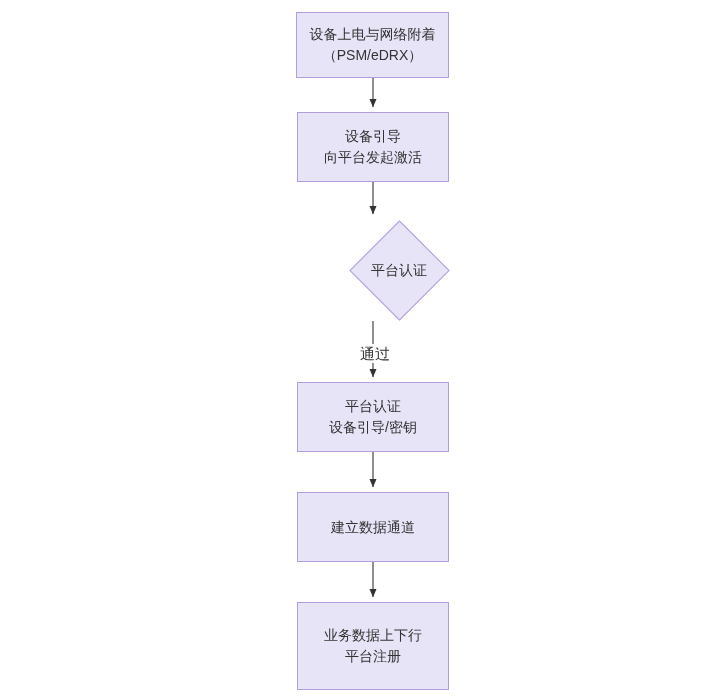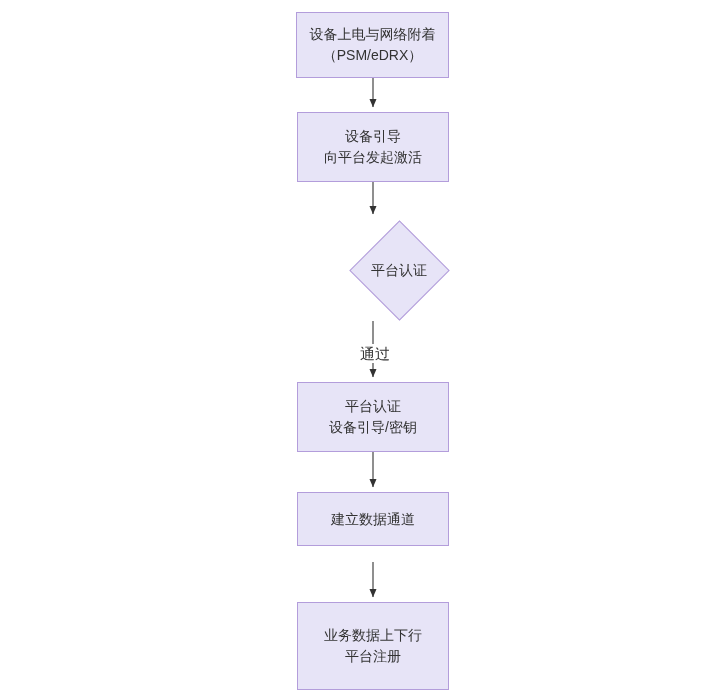--- a/index.html
+++ b/index.html
@@ -123,21 +123,21 @@
 
   <div class="edge-label" style="left:357px; top:344px;">
     <span>通过</span>
   </div>
 
   <div class="node" style="left:297px; top:382px; width:152px; height:70px;">
     <span class="line1">平台认证</span>
     <span class="line2">设备引导/密钥</span>
   </div>
 
-  <div class="node" style="left:297px; top:492px; width:152px; height:54px;text-align:right;">
+  <div class="node" style="left:297px; top:492px; width:152px; height:70px;text-align:right;">
     <span class="line1">建立数据通道</span>
   </div>
 
   <div class="node" style="left:297px; top:602px; width:152px; height:88px;">
     <span class="line1">业务数据上下行</span>
     <span class="line2">平台注册</span>
   </div>
 
 </div>
 

